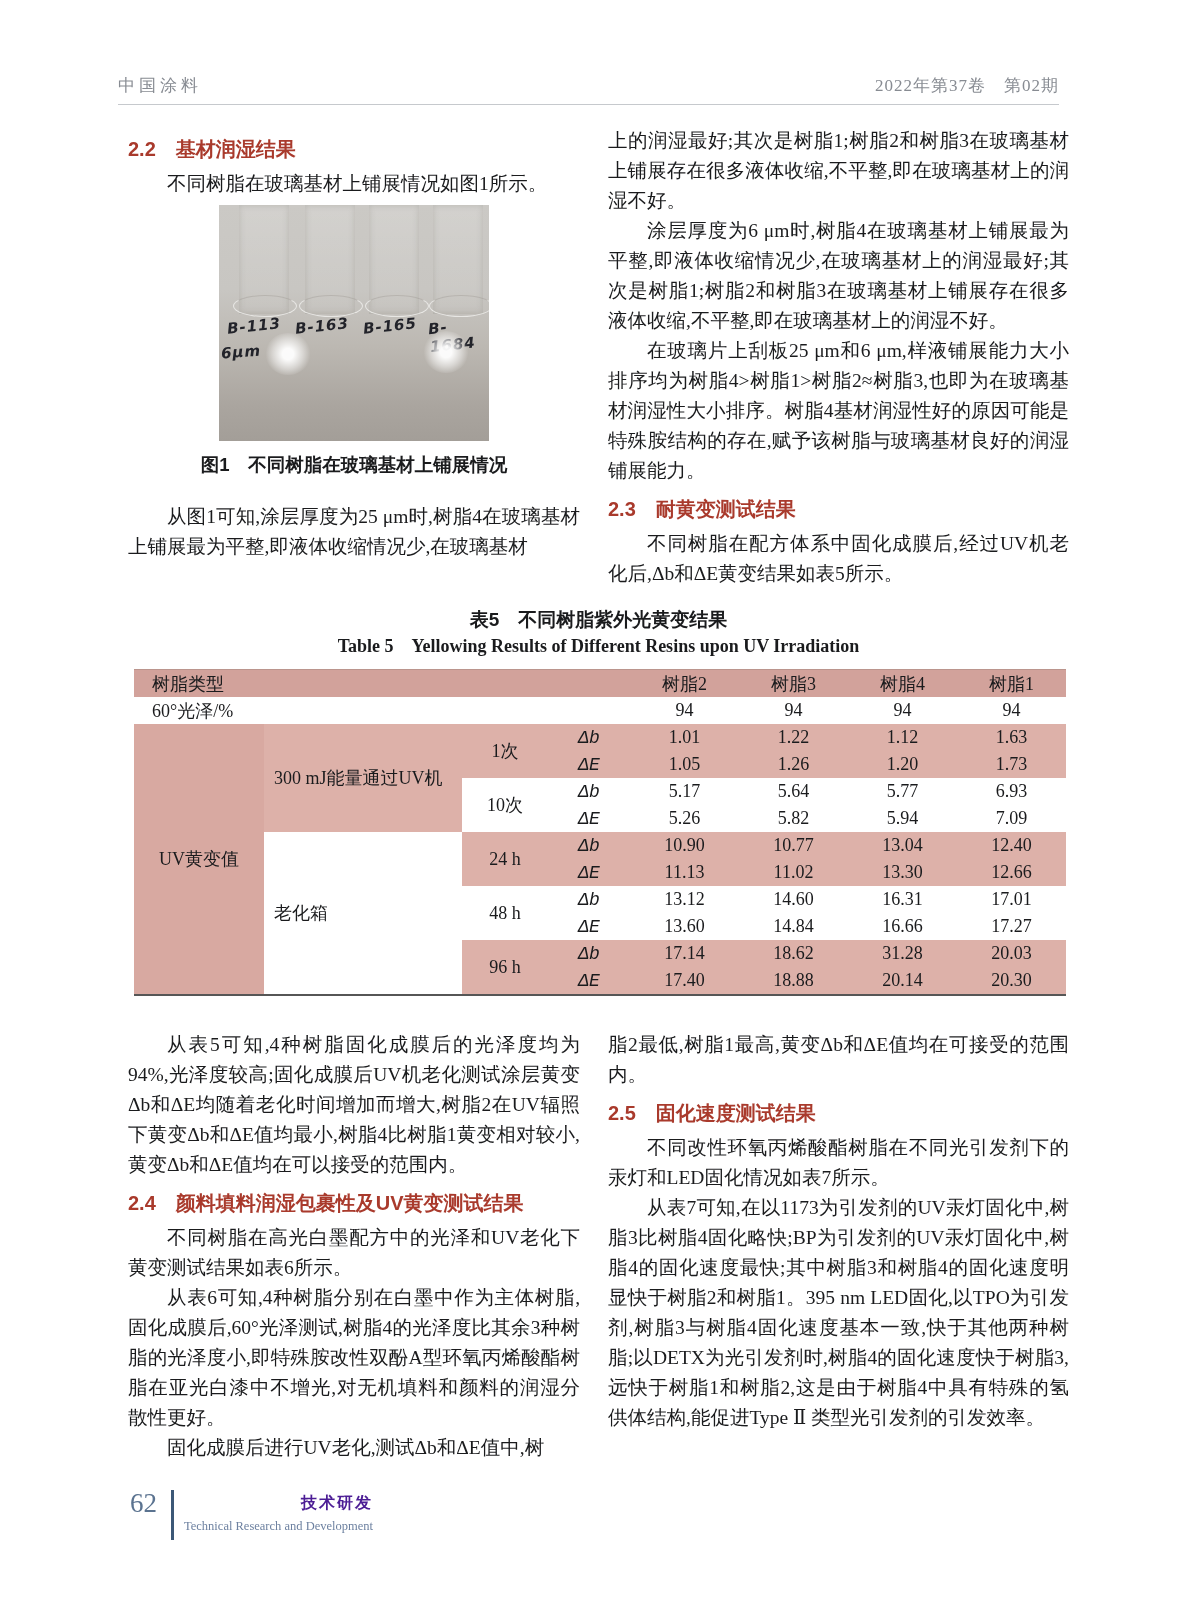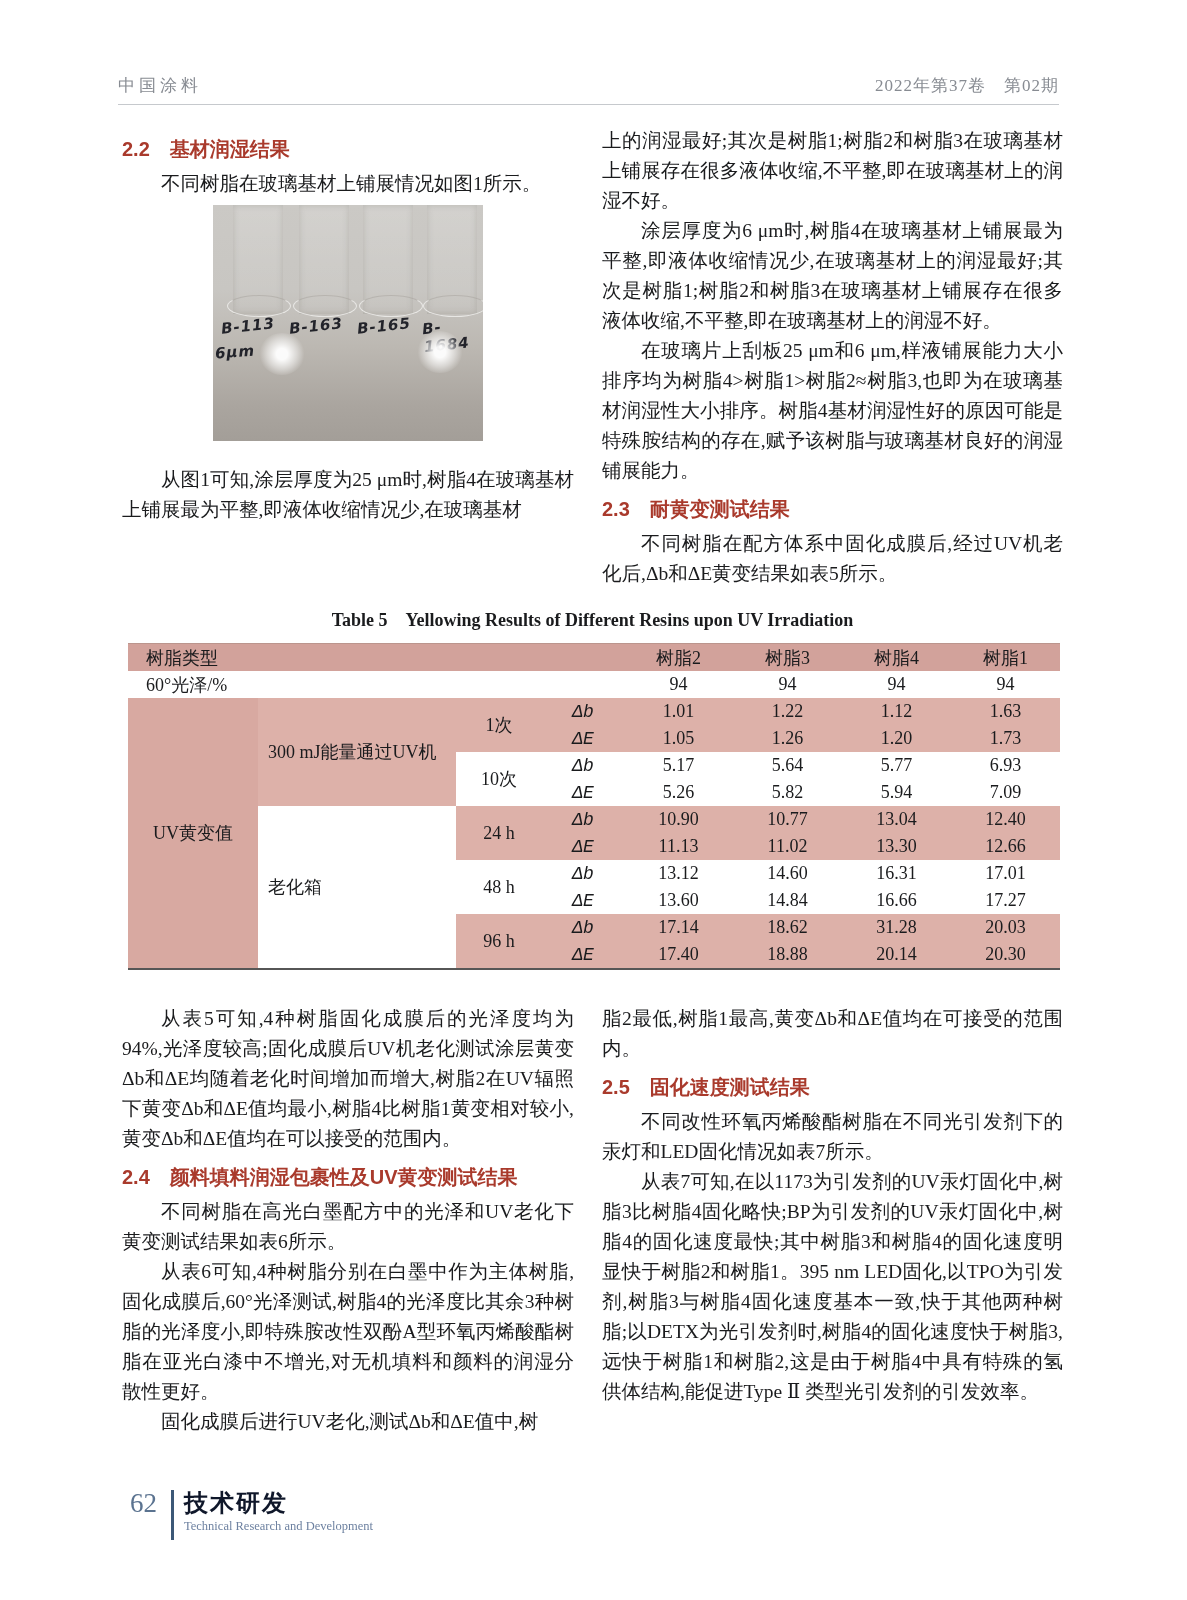--- a/index.html
+++ b/index.html
@@ -7,21 +7,21 @@
         font-family:"Liberation Serif","DejaVu Serif",serif;color:#1a1b1d;}
 
   
   .runhead{position:absolute;top:74px;left:118px;width:941px;border-bottom:1px solid #c6c9cd;
            display:flex;justify-content:space-between;align-items:flex-end;padding-bottom:7px;
            font-size:17px;color:#878b92;}
   .runhead .journal{letter-spacing:4px;}
   .runhead .issue{letter-spacing:1px;}
 
   
-  .content{position:absolute;top:126px;left:122px;width:941px;}
+  .content{position:absolute;top:126px;left:128px;width:941px;}
   .cols{display:flex;gap:28px;}
   .col-l{width:452px;}
   .col-r{width:461px;}
   p.body{margin:0;font-size:19.5px;line-height:30px;text-align:justify;}
   p.ind{text-indent:2em;}
   h2.sec{margin:8px 0 5px 0;font-family:"Liberation Sans","DejaVu Sans",sans-serif;
          font-size:20px;font-weight:bold;color:#a93a2c;line-height:30px;}
   h2.sec .num{margin-right:20px;}
 
   
@@ -58,22 +58,22 @@
   .row-gloss td{height:31px;}
   .t-c{text-align:center;}
   .t-l{text-align:left;padding-left:18px !important;}
   .t-l2{text-align:left;padding-left:10px !important;}
   .metric{font-style:italic;font-family:Liberation Mono, monospace;}
 
   
   .footer{position:absolute;left:130px;top:1488px;display:flex;align-items:flex-start;}
   .pageno{font-size:27px;color:#5b7390;margin-top:0;font-family:"Liberation Serif",serif;}
   .fbar{width:3px;background:#3c5877;height:50px;margin:2px 10px 0 14px;}
-  .fcn{font-family:"Liberation Sans","DejaVu Sans",sans-serif;font-weight:bold;font-size:24px;
-       color:#0f172a;letter-spacing:2px;line-height:26px;margin-top:2px;}
+  .fcn{font-family:"Liberation Sans","DejaVu Sans",sans-serif;font-weight:bold;font-size:16px;
+       color:#4c1d95;letter-spacing:2px;line-height:26px;margin-top:2px;text-align:right;}
   .fen{font-size:12.5px;color:#6d81a0;margin-top:3px;font-family:"Liberation Serif",serif;}
 </style>
 </head>
 <body>
 
 <div class="page">
 
   <div class="runhead">
     <span class="journal">中国涂料</span>
     <span class="issue">2022年第37卷　第02期</span>
@@ -99,37 +99,39 @@
             <div class="puddle" style="left:146px"></div>
             <div class="puddle" style="left:210px"></div>
             <span class="hw" style="left:8px">B-113</span>
             <span class="hw" style="left:76px">B-163</span>
             <span class="hw" style="left:144px">B-165</span>
             <span class="hw" style="left:210px">B-1684</span>
             <span class="hw hw6">6μm</span>
             <div class="glow" style="left:46px;top:128px"></div>
             <div class="glow" style="left:204px;top:126px"></div>
           </div>
+          <div class="cap-cn">图1　不同树脂在玻璃基材上铺展情况</div>
         </div>
 
         <p class="body ind" style="margin-top:24px">从图1可知,涂层厚度为25 μm时,树脂4在玻璃基材上铺展最为平整,即液体收缩情况少,在玻璃基材</p>
       </div>
 
       <div class="col-r">
         <p class="body">上的润湿最好;其次是树脂1;树脂2和树脂3在玻璃基材上铺展存在很多液体收缩,不平整,即在玻璃基材上的润湿不好。</p>
         <p class="body ind">涂层厚度为6 μm时,树脂4在玻璃基材上铺展最为平整,即液体收缩情况少,在玻璃基材上的润湿最好;其次是树脂1;树脂2和树脂3在玻璃基材上铺展存在很多液体收缩,不平整,即在玻璃基材上的润湿不好。</p>
         <p class="body ind">在玻璃片上刮板25 μm和6 μm,样液铺展能力大小排序均为树脂4&gt;树脂1&gt;树脂2≈树脂3,也即为在玻璃基材润湿性大小排序。树脂4基材润湿性好的原因可能是特殊胺结构的存在,赋予该树脂与玻璃基材良好的润湿铺展能力。</p>
         <h2 class="sec">
           <span class="num">2.3</span><span>耐黄变测试结果</span>
         </h2>
         <p class="body ind">不同树脂在配方体系中固化成膜后,经过UV机老化后,Δb和ΔE黄变结果如表5所示。</p>
       </div>
     </div>
 
     <div class="tblwrap">
+      <div class="tcap-cn">表5　不同树脂紫外光黄变结果</div>
       <div class="tcap-en">Table 5　Yellowing Results of Different Resins upon UV Irradiation</div>
       <table class="t5">
         <colgroup>
           <col style="width:130px">
             <col style="width:198px">
             <col style="width:86px">
             <col style="width:82px">
           <col style="width:109px">
             <col style="width:109px">
             <col style="width:109px">

